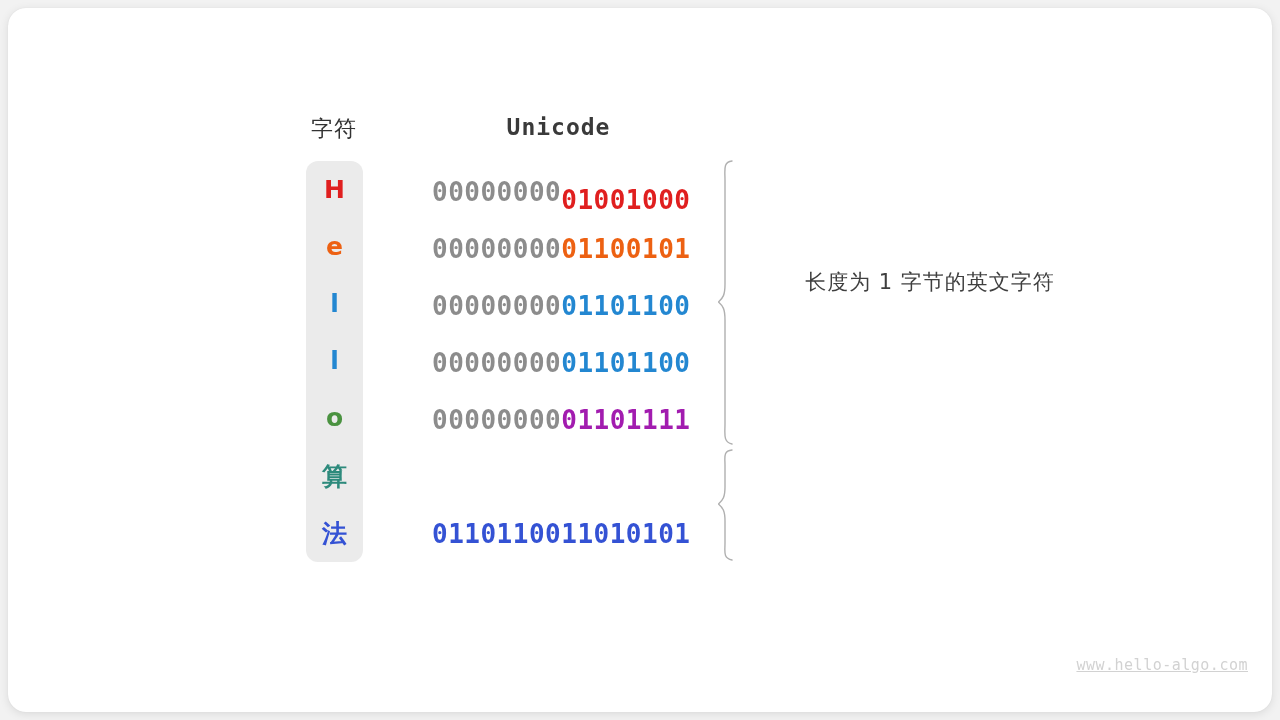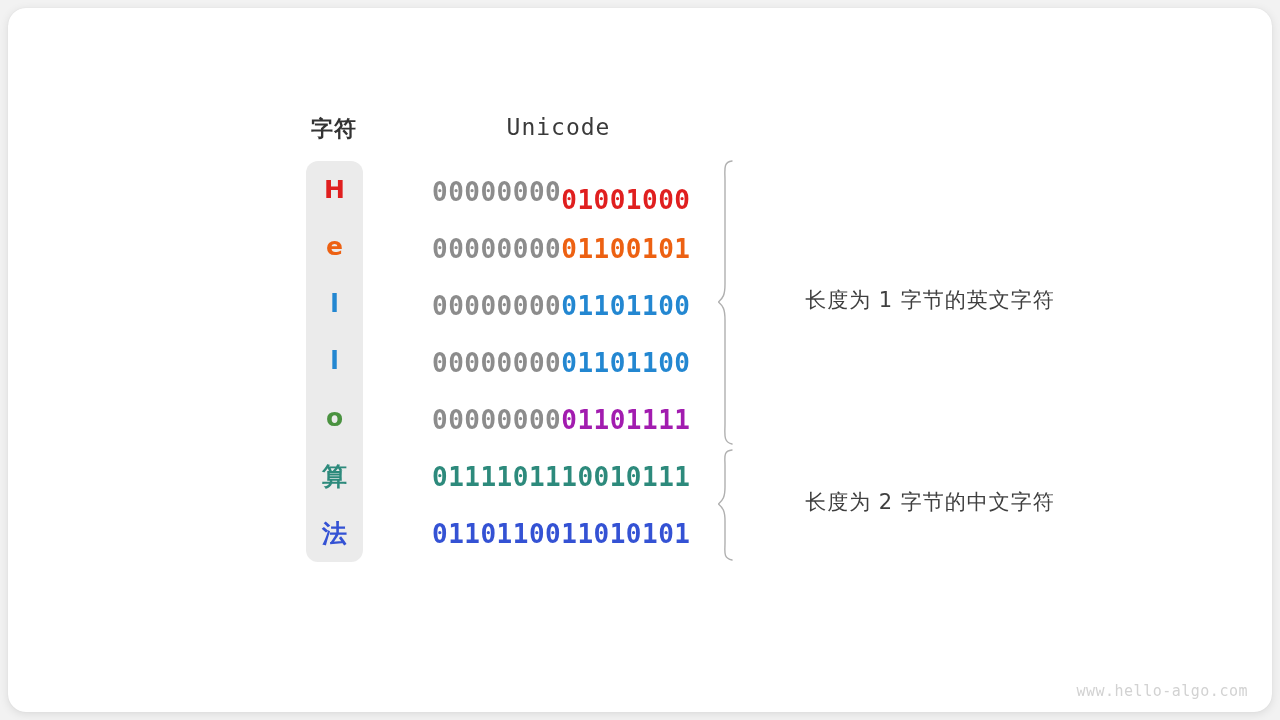--- a/index.html
+++ b/index.html
@@ -33,34 +33,34 @@
 
   
   #hdr-char {
     position: absolute;
     left: 306px;
     top: 114px;
     width: 56px;
     text-align: center;
     font-family: "Liberation Sans", sans-serif;
     font-size: 22px;
-    font-weight: bold;
+    font-weight: normal;
     color: #333333;
     letter-spacing: 1px;
   }
 
   #hdr-unicode {
     position: absolute;
     left: 432px;
     top: 114px;
     width: 253px;
     text-align: center;
     font-family: "DejaVu Sans Mono", monospace;
     font-size: 23px;
-    font-weight: normal;
+    font-weight: bold;
     color: #3a3a3a;
     letter-spacing: 1px;
   }
 
   
   #char-column {
     position: absolute;
     left: 306px;
     top: 161px;
     width: 57px;
@@ -119,25 +119,26 @@
   .annot .sub {
     display: block;
     color: #9a9a9a;
     font-size: 20px;
   }
 
   
   #watermark {
     position: absolute;
     right: 32px;
-    bottom: 20px;
+    bottom: 46px;
     font-family: "DejaVu Sans Mono", monospace;
     font-size: 15px;
     color: #d2d2d2;
     letter-spacing: 0.5px;
+    text-decoration: underline;
   }
 </style>
 </head>
 <body>
 
 <div id="page" style="background: rgb(242, 242, 242);">
   <div id="card" style="background: rgb(255, 255, 255);"></div>
 
   <div id="hdr-char">字符</div>
   <div id="hdr-unicode">Unicode</div>
@@ -159,23 +160,20 @@
     <span class="bin-hi" style="color: rgb(140, 140, 140);">00000000</span><span class="bin-sp"></span><span class="bin-lo" style="color: rgb(237, 97, 18);">01100101</span>
   </div>
   <div class="bin-row" style="top:289px;">
     <span class="bin-hi" style="color: rgb(140, 140, 140);">00000000</span><span class="bin-sp"></span><span class="bin-lo" style="color: rgb(35, 135, 209);">01101100</span>
   </div>
   <div class="bin-row" style="top:346px;">
     <span class="bin-hi" style="color: rgb(140, 140, 140);">00000000</span><span class="bin-sp"></span><span class="bin-lo" style="color: rgb(35, 135, 209);">01101100</span>
   </div>
   <div class="bin-row" style="top:403px;">
     <span class="bin-hi" style="color: rgb(140, 140, 140);">00000000</span><span class="bin-sp"></span><span class="bin-lo" style="color: #a21caf;">01101111</span>
-  </div>
-  <div class="bin-row" style="top:460px;">
-    <span class="bin-hi" style="color: rgb(45, 138, 124);">01111011</span><span class="bin-sp"></span><span class="bin-lo" style="color: rgb(45, 138, 124);">10010111</span>
   </div>
   <div class="bin-row" style="top:517px;">
     <span class="bin-hi" style="color: rgb(52, 82, 212);">01101100</span><span class="bin-sp"></span><span class="bin-lo" style="color: rgb(52, 82, 212);">11010101</span>
   </div>
 
   <svg class="brace" style="left:718px; top:158px;" width="34" height="290" viewBox="0 0 34 290">
     <path d="M 14 3
              C 5 4, 7 12, 7 22
              L 7 126
              C 7 137, 5 140, 0.5 144
@@ -187,22 +185,19 @@
   <svg class="brace" style="left:718px; top:447px;" width="34" height="116" viewBox="0 0 34 116">
     <path d="M 14 3
              C 5 4, 7 10, 7 18
              L 7 40
              C 7 50, 5 53, 0.5 57
              C 5 61, 7 64, 7 74
              L 7 96
              C 7 105, 5 111, 14 113" fill="none" stroke="#b0b0b0" stroke-width="1.4" stroke-linecap="round"></path>
   </svg>
 
-  <div class="annot" style="left:780px; top:282px; width:300px;">
+  <div class="annot" style="left:780px; top:264px; width:300px;">
     <span>长度为 1 字节的英文字符</span>
   </div>
 
-  <div class="annot" style="left:780px; top:484px; width:300px;">
-    <span>长度为 2 字节的中文字符</span>
-  </div>
 
   <div id="watermark" style="color: rgb(210, 210, 210);">www.hello-algo.com</div>
 </div>
 
 </body></html>

